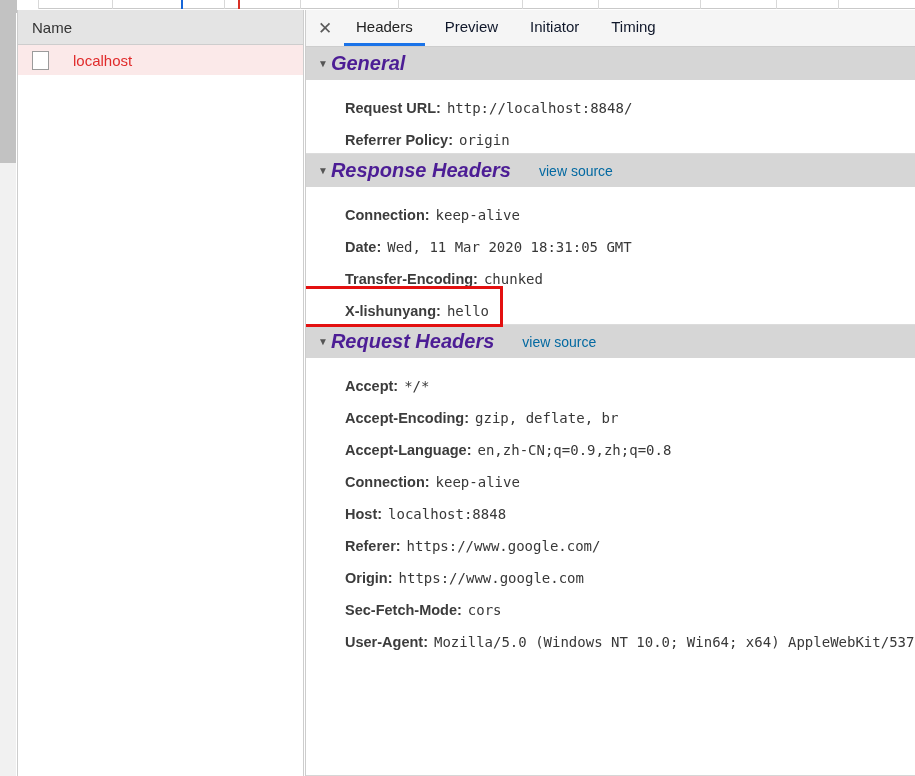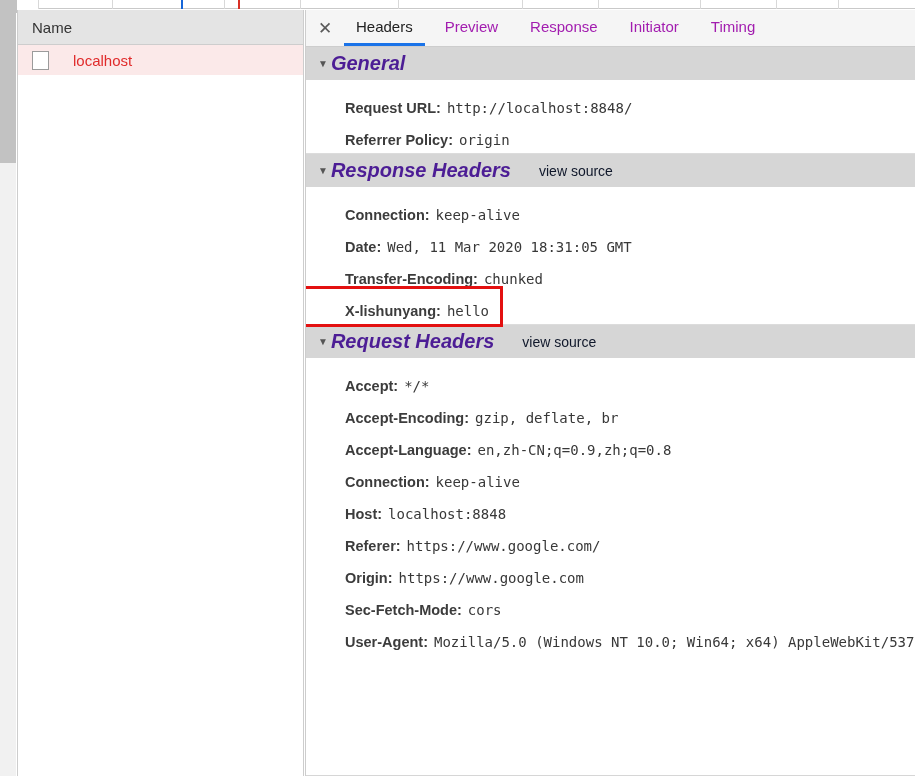--- a/index.html
+++ b/index.html
@@ -72,34 +72,34 @@
     height: 37px; background: #f5f5f5;
     border-bottom: 1px solid #cdcdcd;
     display: flex; align-items: stretch;
   }
   .close-btn {
     width: 38px; display: flex; align-items: center; justify-content: center;
     color: #5a5a5a; font-size: 17px; line-height: 1;
   }
   .tab {
     display: flex; align-items: center; padding: 0 12px;
-    font-size: 15px; color: #a21caf; border-bottom: 3px solid transparent;
+    font-size: 15px; color: #0f172a; border-bottom: 3px solid transparent;
     margin-right: 8px;
   }
   .tab.active { color: #222222; border-bottom-color: #1a73e8; }
 
   .details { height: 728px; overflow: hidden; background: #ffffff; }
 
   .section-head {
     height: 33px; background: #d6d6d6;
     display: flex; align-items: center; padding-left: 12px; gap: 28px;
   }
   .caret { color: #555555; font-size: 10px; line-height: 1; margin-right: 3px; }
   .section-title { font-size: 20px; font-weight: bold; color: #4c1d95; font-style: italic; }
-  .view-source { font-size: 14px; color: #0f172a; }
+  .view-source { font-size: 14px; color: #0369a1; }
 
   .hdr-list { padding: 4px 0 5px 0; }
   .hdr-row {
     height: 32px; display: flex; align-items: flex-end;
     padding-left: 39px; white-space: nowrap;
   }
   .hdr-key {
     font-family: "Liberation Sans", sans-serif;
     font-size: 14.5px; font-weight: bold; color: #3c3c3c;
   }
@@ -154,21 +154,20 @@
         </div>
       </div>
   </div>
 
   <div class="right-panel">
     <div class="tabbar">
       <div class="close-btn">✕</div>
       <div id="tabs" style="display:flex;">
           <div class="tab active">Headers</div>
           <div class="tab">Preview</div>
-          <div class="tab">Response</div>
           <div class="tab">Initiator</div>
           <div class="tab">Timing</div>
         </div>
     </div>
     <div class="details" id="details">
         <div class="section-head">
           <span style="display: flex; align-items: center;">
             <span class="caret">▼</span>
             <span class="section-title">General</span>
           </span>

